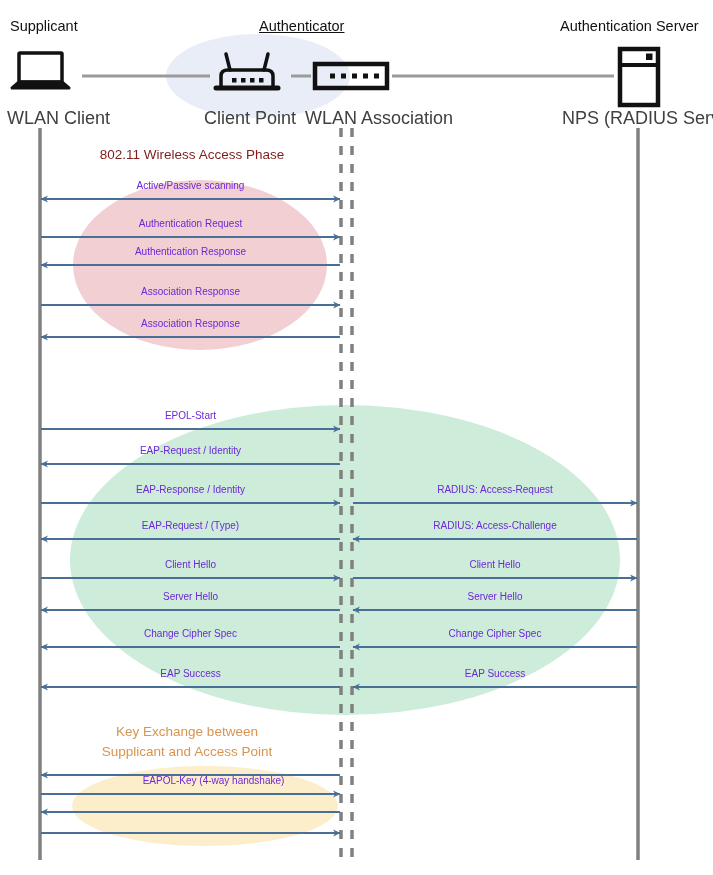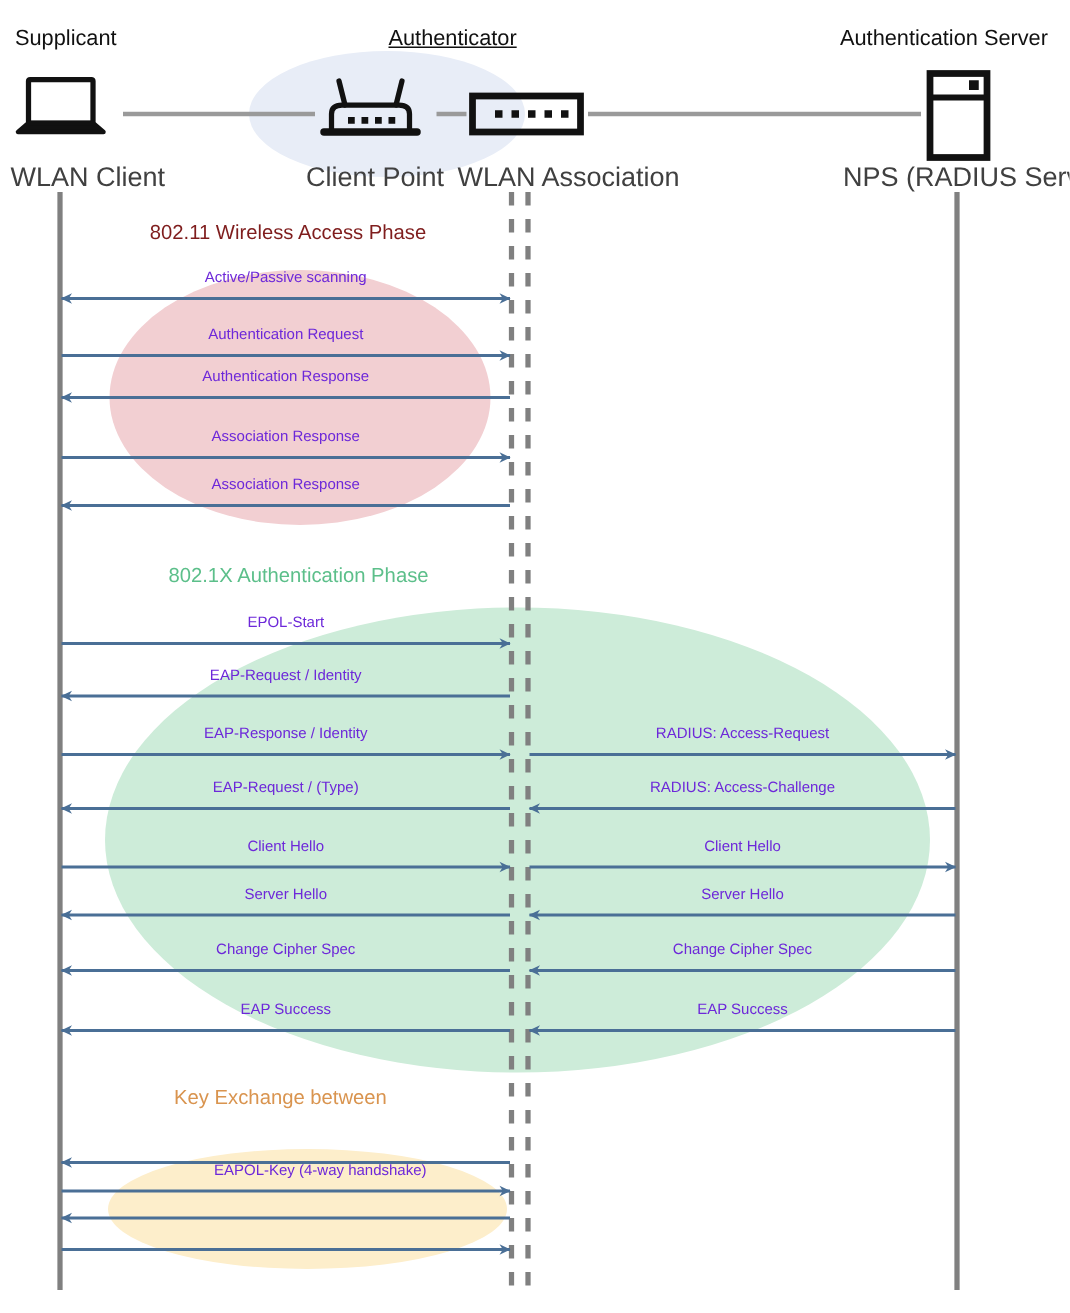--- a/index.html
+++ b/index.html
@@ -125,23 +125,23 @@
   <div class="hdr-title" style="left:10px;top:18px;">Supplicant</div>
   <div class="hdr-title" style="left:259px;top:18px;text-decoration:underline;">Authenticator</div>
   <div class="hdr-title" style="left:560px;top:18px;">Authentication Server</div>
 
   <div class="node-label" style="left:7px;top:108px;">WLAN Client</div>
   <div class="node-label" style="left:204px;top:108px;">Client Point</div>
   <div class="node-label" style="left:305px;top:108px;">WLAN Association</div>
   <div class="node-label" style="left:562px;top:108px;">NPS (RADIUS Server)</div>
 
   <div class="phase-label" style="left:192px;top:147px;color:#7f1d1d;">802.11 Wireless Access Phase</div>
-  <div class="phase-label" style="left:199px;top:376px;color:#5cbf8a;">802.1X Authentication Phase</div>
   <div class="phase-label two-line" style="left:187px;top:722px;color:#d9944f;">
     <span>Key Exchange between</span><br>
+    <span>Supplicant and Access Point</span>
   </div>
 
   <div id="labels-left">
       <div class="msg-label" style="left: 190.5px; top: 180px;">Active/Passive scanning</div>
       <div class="msg-label" style="left: 190.5px; top: 218px;">Authentication Request</div>
       <div class="msg-label" style="left: 190.5px; top: 246px;">Authentication Response</div>
       <div class="msg-label" style="left: 190.5px; top: 286px;">Association Response</div>
       <div class="msg-label" style="left: 190.5px; top: 318px;">Association Response</div>
       <div class="msg-label" style="left: 190.5px; top: 410px;">EPOL-Start</div>
       <div class="msg-label" style="left: 190.5px; top: 445px;">EAP-Request / Identity</div>

